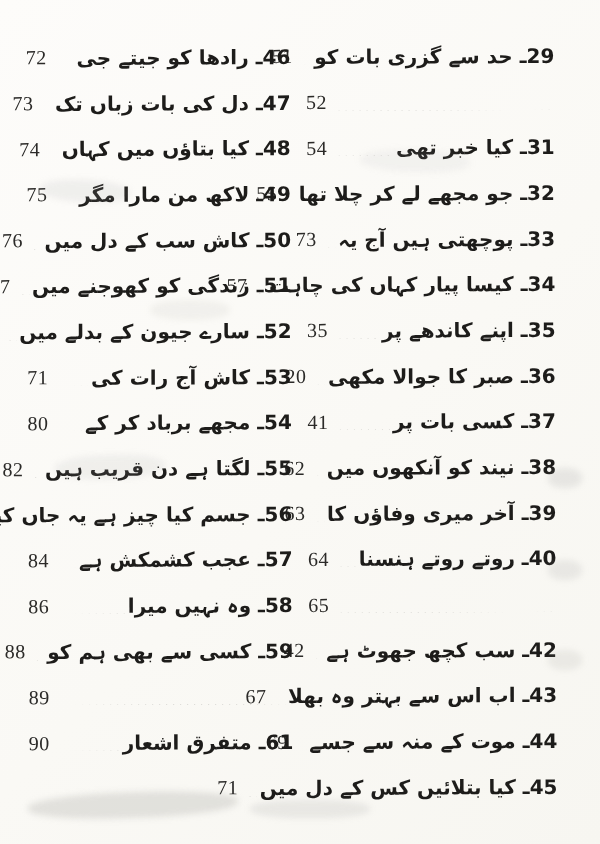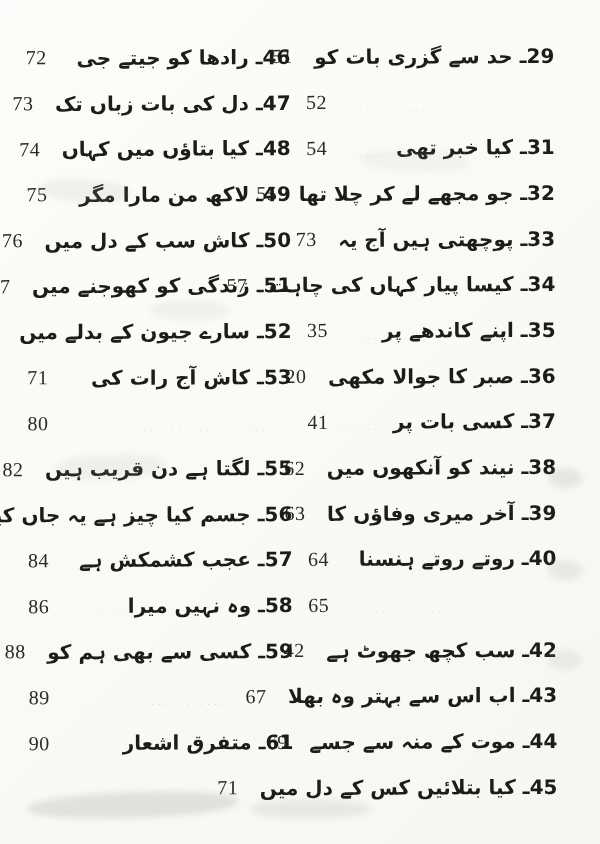--- a/index.html
+++ b/index.html
@@ -173,20 +173,21 @@
           <span class="title">52ـ سارے جیون کے بدلے میں</span>
           <span class="dots"></span>
           <span class="pagenum">78</span>
         </div>
         <div class="row">
           <span class="title">53ـ کاش آج رات کی</span>
           <span class="dots"></span>
           <span class="pagenum">71</span>
         </div>
         <div class="row">
+          <span class="title">54ـ مجھے برباد کر کے</span>
           <span class="dots"></span>
           <span class="pagenum">80</span>
         </div>
         <div class="row">
           <span class="title">55ـ لگتا ہے دن قریب ہیں</span>
           <span class="dots"></span>
           <span class="pagenum">82</span>
         </div>
         <div class="row">
           <span class="title">56ـ جسم کیا چیز ہے یہ جاں کیا ہے</span>

